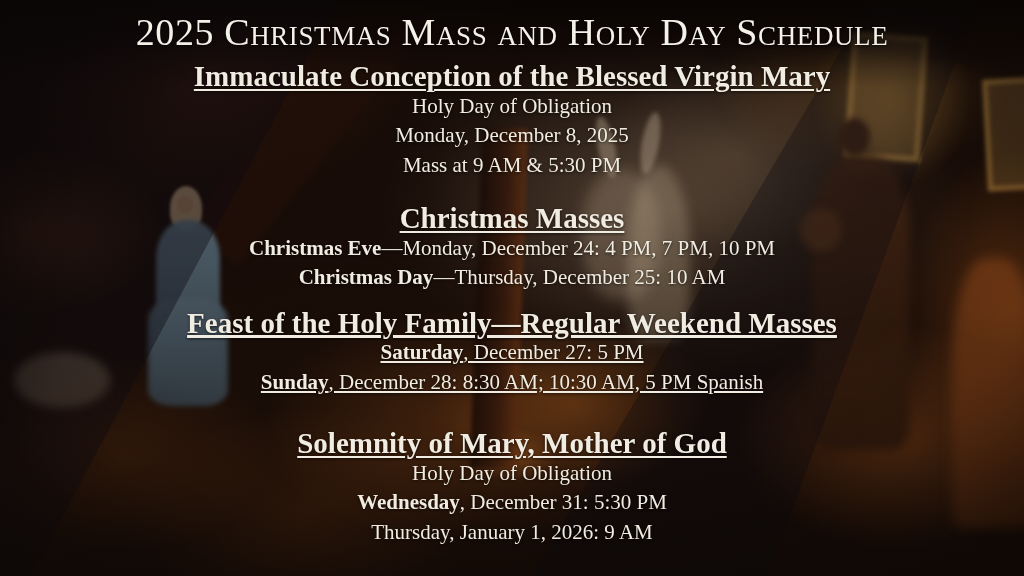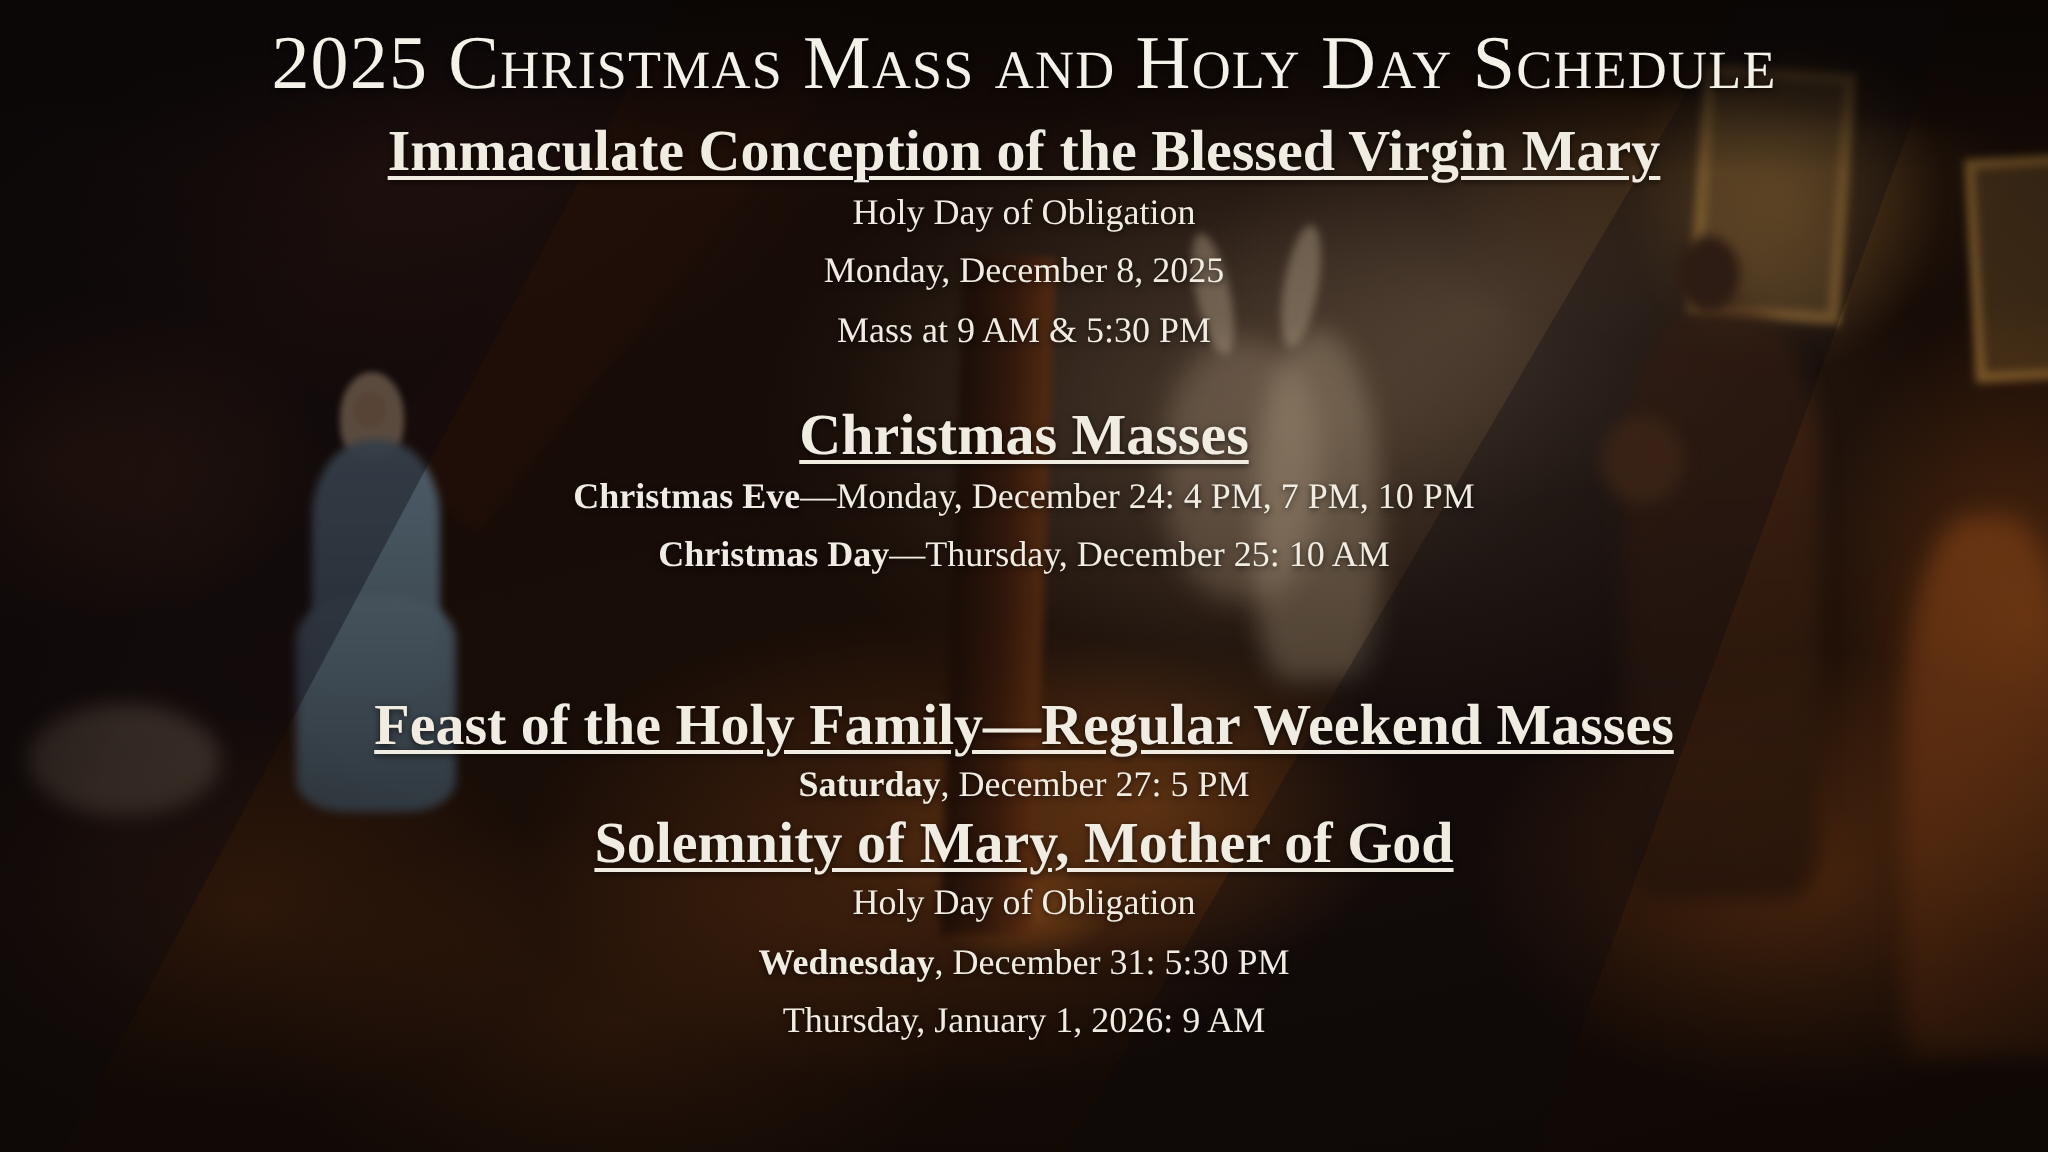--- a/index.html
+++ b/index.html
@@ -99,26 +99,26 @@
 
   
   .content { inset:0; position:absolute; text-align:center; color:#f1ece1; z-index:10;
     text-shadow:0 1px 3px rgba(0,0,0,.65); }
   .content .title { position:relative; margin:8px 0 0; font-size:38px; font-weight:400;
     font-variant:small-caps; letter-spacing:.6px; line-height:48px; color:#f4f1e9; }
   .sections { position:relative; margin-top:6px; }
   .sections section { position:relative; }
   .sections h2 { position:relative; margin:0; font-size:29px; line-height:29.5px; font-weight:700;
     text-decoration:underline; text-underline-offset:3px; text-decoration-thickness:2px; }
-  .sections .line { position:relative; margin:0; font-size:18px; line-height:29.5px; }
+  .sections .line { position:relative; margin:0; font-size:21px; line-height:29.5px; }
   .sections .lead { position:relative; font-weight:700; }
   .sections .rest { position:relative; }
   .sec-2 { margin-top:24px; }
-  .sec-3 { margin-top:56px; }
-  .sec-4 { }
+  .sec-3 { margin-top:16px;text-decoration:underline; }
+  .sec-4 { margin-top:32px; }
 </style>
 </head>
 <body>
 
 <div class="stage">
 
   <div class="photo"></div>
   <div class="beam-diagonal"></div>
   <div class="beam-roof"></div>
   <div class="beam-post"></div>
@@ -157,20 +157,21 @@
 
       <section class="sec-2">
         <h2>Christmas Masses</h2>
         <p class="line"><strong class="lead">Christmas Eve</strong><span class="rest">—Monday, December 24: 4 PM, 7 PM, 10 PM</span></p>
         <p class="line"><strong class="lead">Christmas Day</strong><span class="rest">—Thursday, December 25: 10 AM</span></p>
       </section>
 
       <section class="sec-3">
         <h2>Feast of the Holy Family—Regular Weekend Masses</h2>
         <p class="line"><strong class="lead">Saturday</strong><span class="rest">, December 27: 5 PM</span></p>
+        <p class="line"><strong class="lead">Sunday</strong><span class="rest">, December 28: 8:30 AM; 10:30 AM, 5 PM Spanish</span></p>
       </section>
 
       <section class="sec-4">
         <h2>Solemnity of Mary, Mother of God</h2>
         <p class="line"><strong class="lead"></strong><span class="rest">Holy Day of Obligation</span></p>
         <p class="line"><strong class="lead">Wednesday</strong><span class="rest">, December 31: 5:30 PM</span></p>
         <p class="line"><strong class="lead"></strong><span class="rest">Thursday, January 1, 2026: 9 AM</span></p>
       </section>
 
     </div>

